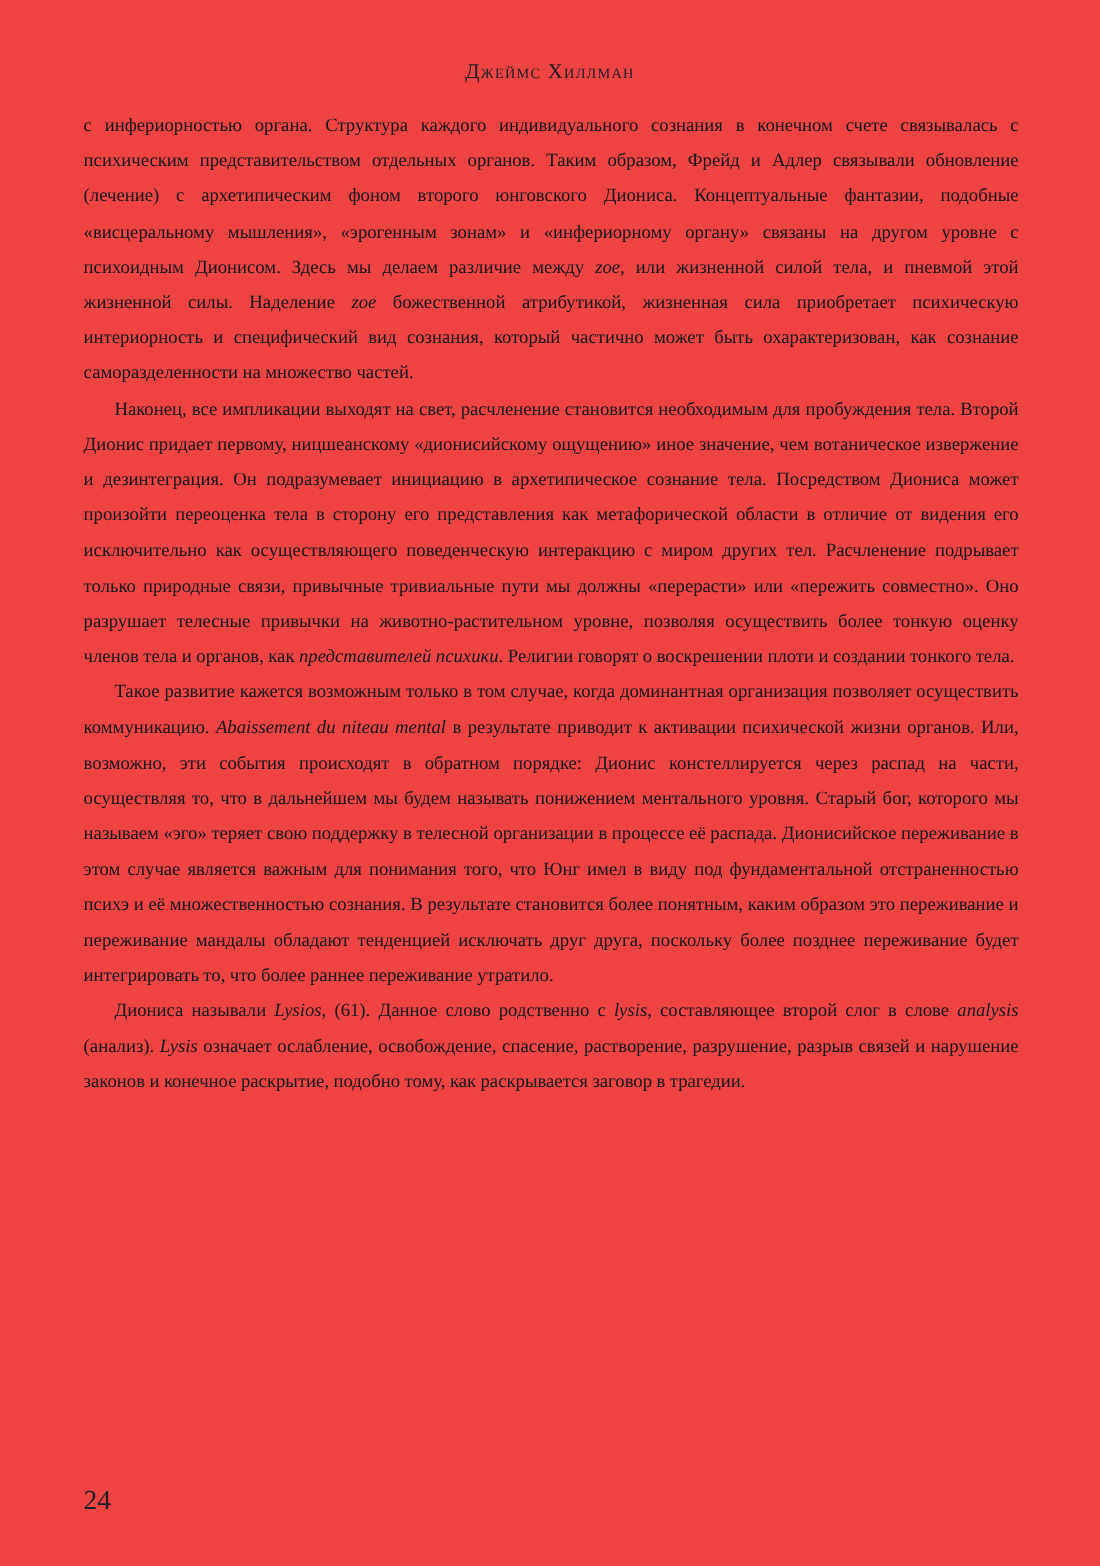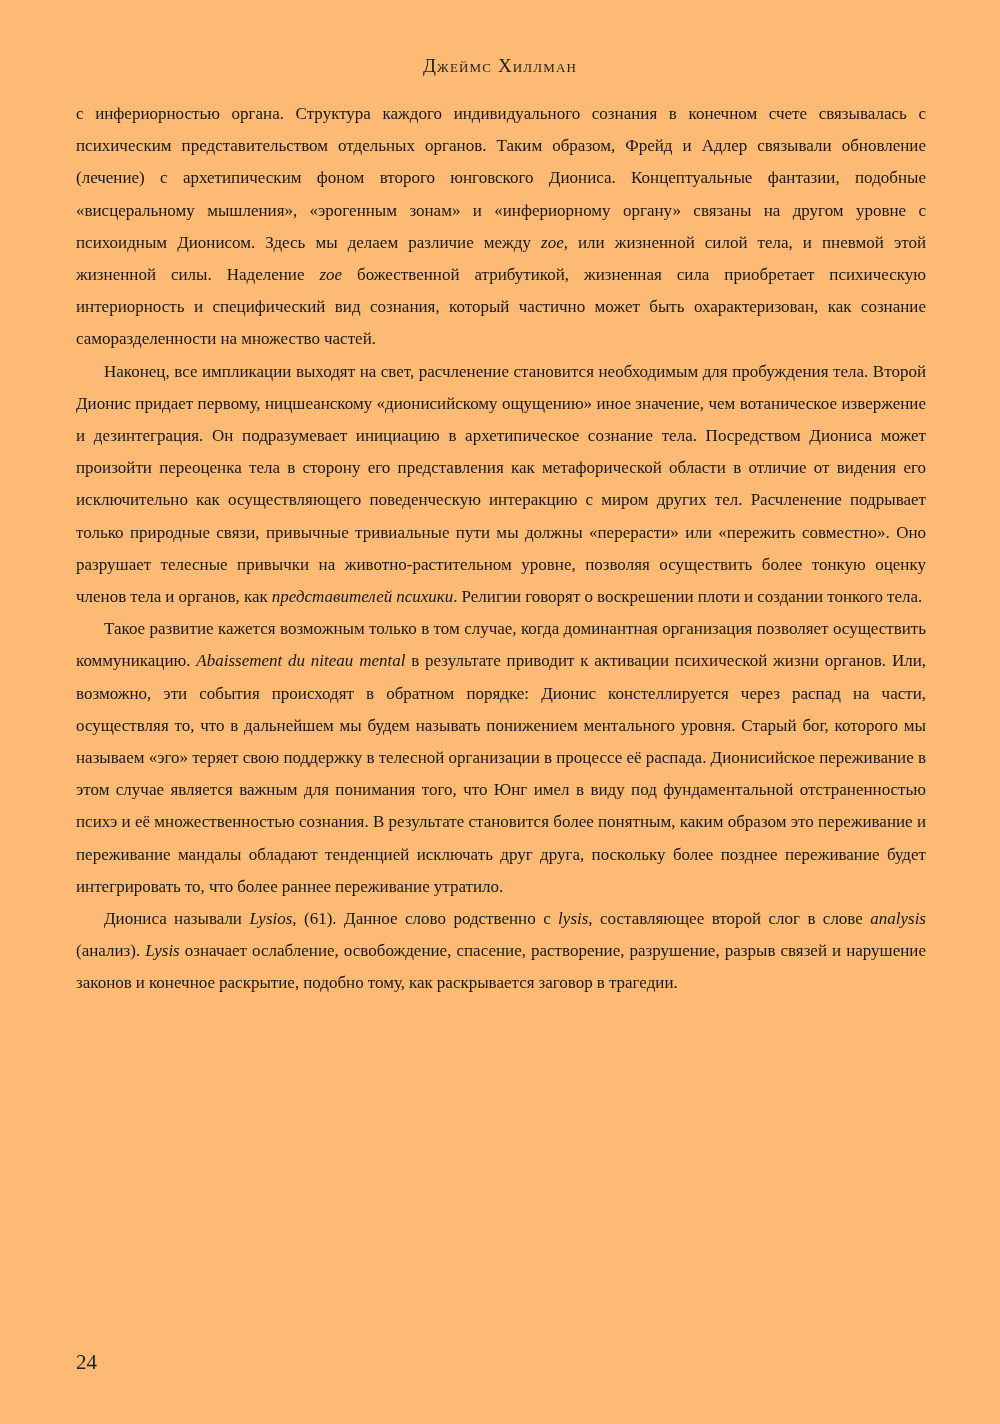--- a/index.html
+++ b/index.html
@@ -14,21 +14,21 @@
     position: relative;
     overflow: hidden;
     font-family: "Liberation Serif", "DejaVu Serif", serif;
     color: #16171b;
     -webkit-font-smoothing: antialiased;
   }
 
   .page {
     position: absolute;
     inset: 0;
-    background: #fdba74;
+    background: #ef4444;
   }
 
   
   .running-head {
     position: absolute;
     top: 56px;
     left: 0;
     width: 1000px;
     text-align: center;
     font-size: 19px;
@@ -64,21 +64,21 @@
 
   em, .it {
     font-style: italic;
   }
 
   
   .folio {
     position: absolute;
     left: 76px;
     top: 1352px;
-    font-size: 21px;
+    font-size: 25px;
     color: #1d1e22;
     line-height: 1;
   }
 </style>
 </head>
 <body style="background: rgb(255, 255, 255); color: rgb(22, 23, 27);">
 
 <div class="page">
 
   <div class="running-head">Джеймс Хиллман</div>

